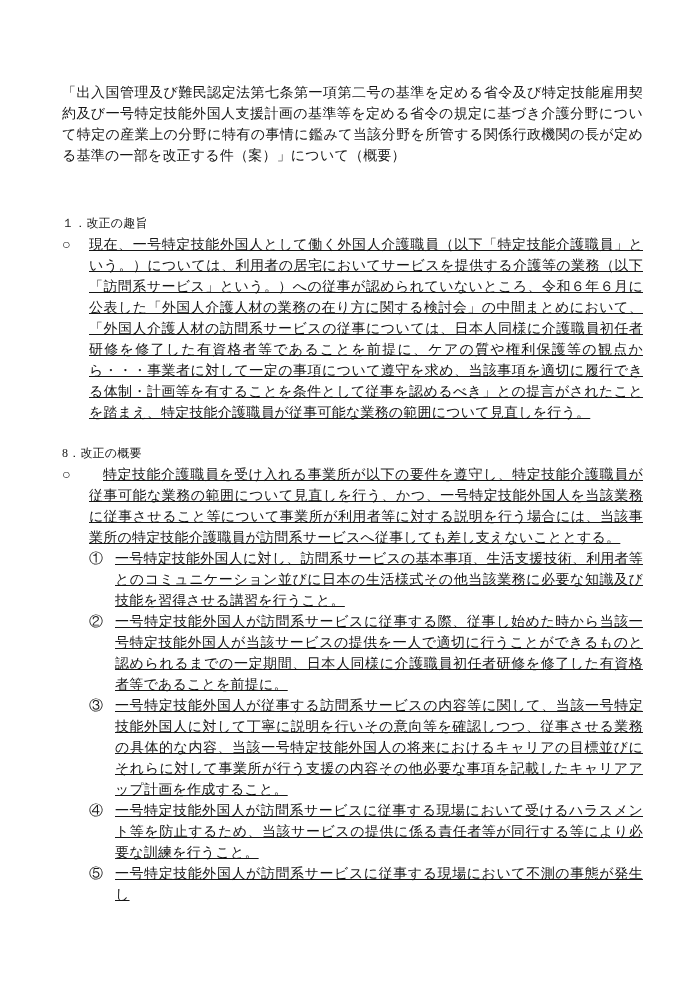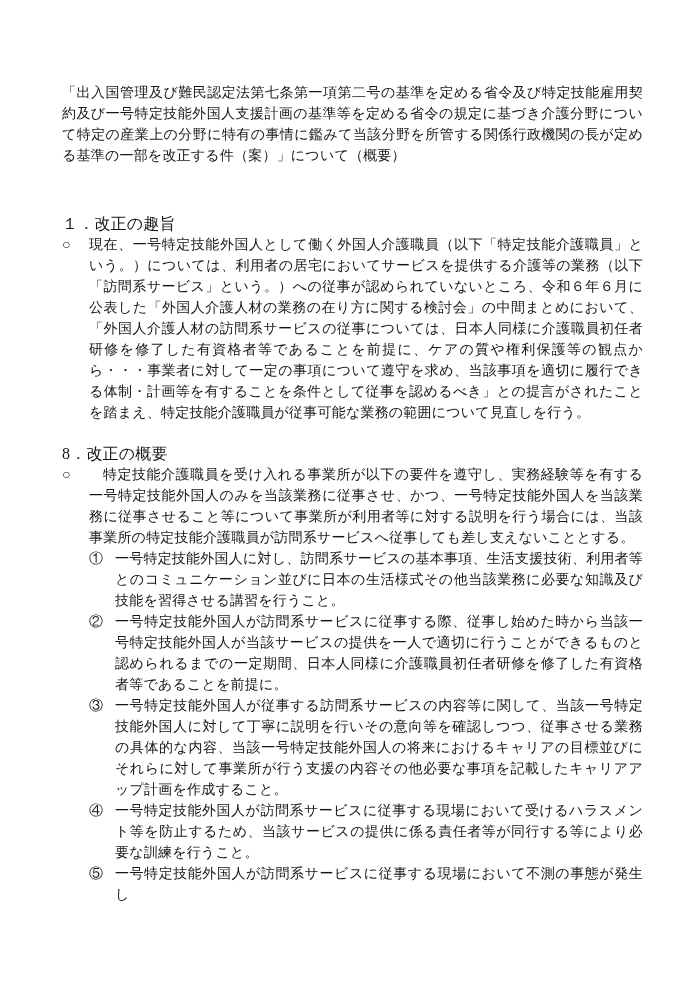--- a/index.html
+++ b/index.html
@@ -22,36 +22,37 @@
     color: #161616;
     letter-spacing: 0.2px;
   }
   .doc-title {
     text-align: justify;
     text-justify: inter-ideograph;
     margin: 0 0 47px 0;
   }
   .sec-heading {
     font-weight: normal;
-    font-size: 16px;
+    font-size: 12px;
     line-height: 21px;
   }
   .sec2 { margin-top: 20px; }
   .hang {
     display: flex;
     align-items: flex-start;
   }
   .marker {
     flex: 0 0 27px;
     width: 27px;
   }
   .ptext {
     flex: 1;
     text-align: justify;
     text-justify: inter-ideograph;
+    text-decoration: underline;
   }
   .indent-first { text-indent: 1em; }
   .sublist { margin-left: 27px; }
   .sublist .marker { flex: 0 0 26px; width: 26px; }
 </style>
 </head>
 <body>
 
 <div class="page">
 
@@ -62,21 +63,21 @@
     <div class="hang">
       <span class="marker">○</span>
       <div class="ptext">現在、一号特定技能外国人として働く外国人介護職員（以下「特定技能介護職員」という。）については、利用者の居宅においてサービスを提供する介護等の業務（以下「訪問系サービス」という。）への従事が認められていないところ、令和６年６月に公表した「外国人介護人材の業務の在り方に関する検討会」の中間まとめにおいて、「外国人介護人材の訪問系サービスの従事については、日本人同様に介護職員初任者研修を修了した有資格者等であることを前提に、ケアの質や権利保護等の観点から・・・事業者に対して一定の事項について遵守を求め、当該事項を適切に履行できる体制・計画等を有することを条件として従事を認めるべき」との提言がされたことを踏まえ、特定技能介護職員が従事可能な業務の範囲について見直しを行う。</div>
     </div>
   </section>
 
   <section class="sec sec2">
     <div class="sec-heading">8．改正の概要</div>
     <div class="hang">
       <span class="marker">○</span>
-      <div class="ptext indent-first">特定技能介護職員を受け入れる事業所が以下の要件を遵守し、実務経験等を有する一号特定技能外国人のみを当該業務に従事させ、かつ、一号特定技能外国人を当該業務に従事させること等について事業所が利用者等に対する説明を行う場合には、当該事業所の特定技能介護職員が訪問系サービスへ従事しても差し支えないこととする。</div>
+      <div class="ptext indent-first">特定技能介護職員を受け入れる事業所が以下の要件を遵守し、特定技能介護職員が従事可能な業務の範囲について見直しを行う、かつ、一号特定技能外国人を当該業務に従事させること等について事業所が利用者等に対する説明を行う場合には、当該事業所の特定技能介護職員が訪問系サービスへ従事しても差し支えないこととする。</div>
     </div>
 
     <div class="sublist">
 
       <div class="hang">
         <span class="marker">①</span>
         <div class="ptext">一号特定技能外国人に対し、訪問系サービスの基本事項、生活支援技術、利用者等とのコミュニケーション並びに日本の生活様式その他当該業務に必要な知識及び技能を習得させる講習を行うこと。</div>
       </div>
 
       <div class="hang">

